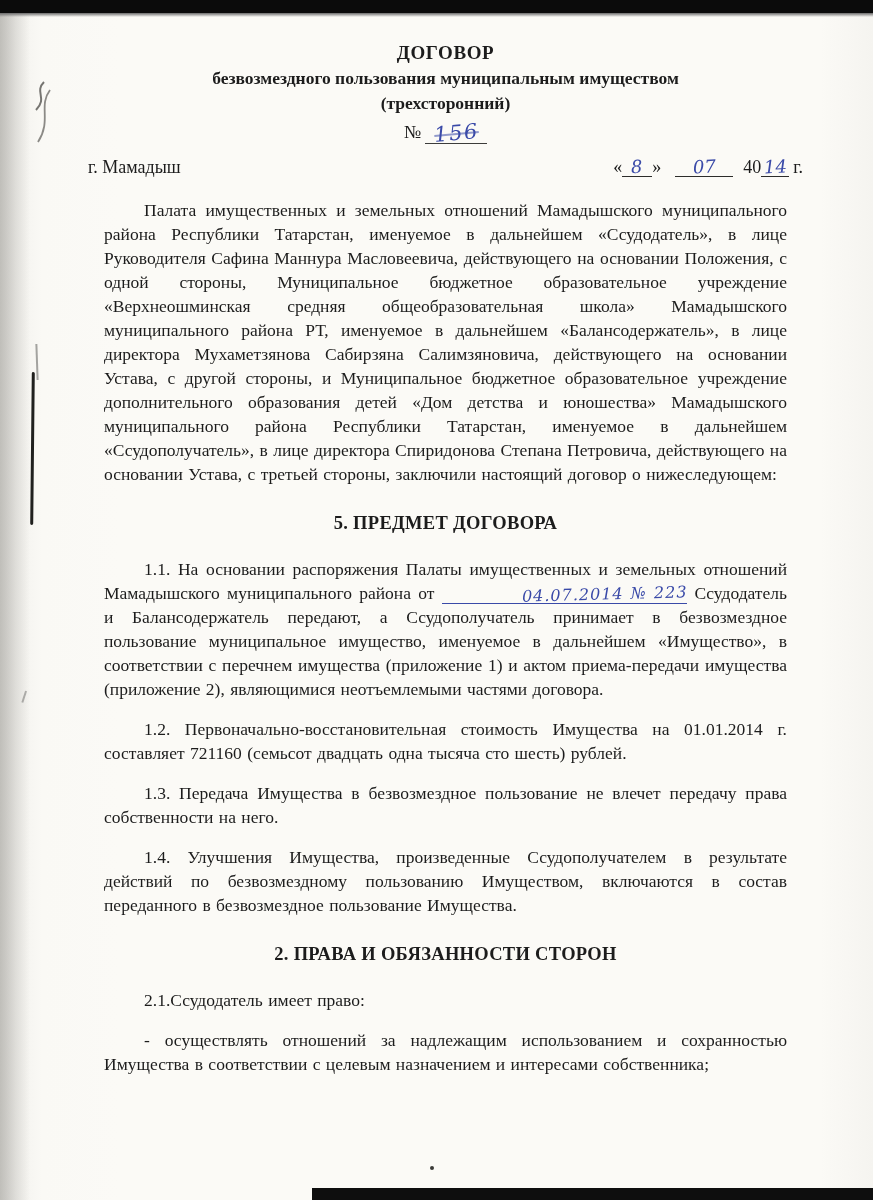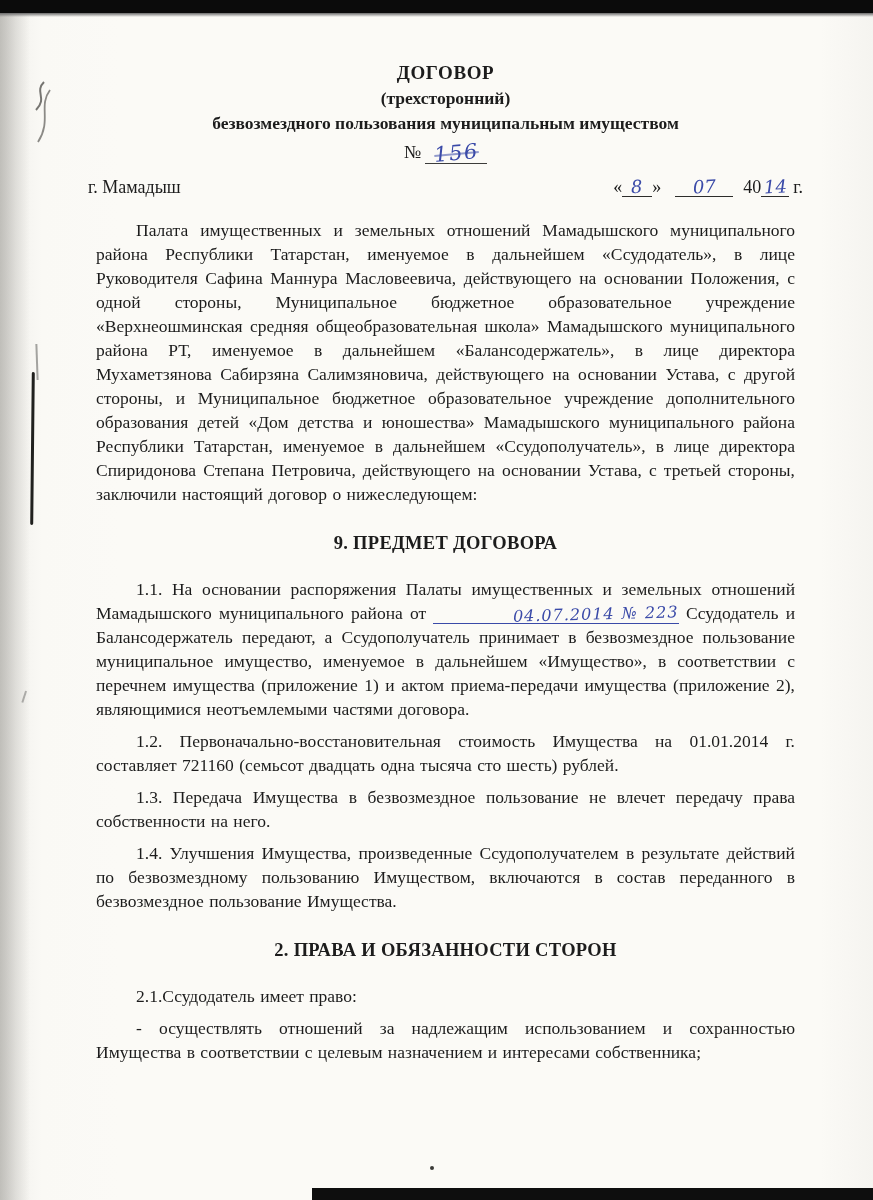--- a/index.html
+++ b/index.html
@@ -32,21 +32,21 @@
   .pen-line-2 { left: 36px; top: 344px; width: 2px; height: 36px; background: rgba(60,60,58,0.45);
     transform: rotate(-2deg); z-index: 2; }
   .squiggle { left: 24px; top: 78px; z-index: 2; }
   .left-tick { left: 23px; top: 692px; width: 8px; height: 12px;
     border-left: 2px solid rgba(90,90,88,0.45); transform: rotate(18deg); z-index: 2; }
   .ink-dot { left: 430px; top: 1166px; width: 4px; height: 4px; background: #3a3a38; border-radius: 50%; z-index: 2; }
   
   .content {
     position: absolute;
     left: 88px;
-    top: 62px;
+    top: 42px;
     width: 715px;
     z-index: 4;
   }
   .title {
     text-align: center;
     font-weight: bold;
     font-size: 19px;
     letter-spacing: 0.6px;
   }
   .subtitle {
@@ -94,21 +94,21 @@
     border-bottom: 1.2px solid #2c2c2a;
     text-align: center;
     line-height: 1;
     vertical-align: baseline;
   }
   .blank .hand { display: inline-block; font-size: 18px; transform: rotate(-3deg); }
   .blank.day { width: 30px; }
   .blank.month { width: 58px; margin: 0 10px 0 14px; }
   .blank.year { width: 28px; margin-right: 4px; }
   .para {
-    margin: 8px;
+    margin: 16px;
     text-align: justify;
     text-indent: 40px;
     font-size: 17.5px;
     line-height: 24px;
     word-spacing: 1px;
   }
   .preamble { margin-top: 20px; }
   .heading {
     text-align: center;
     font-weight: bold;
@@ -146,38 +146,38 @@
     <path d="M26 12 C14 28, 28 42, 14 64" stroke="#5c5b57" stroke-width="1.8" fill="none" opacity="0.7"></path>
   </svg>
   <div class="art pen-line"></div>
   <div class="art pen-line-2"></div>
   <div class="art left-tick"></div>
   <div class="art ink-dot"></div>
 
   <div class="content">
 
     <div class="title">ДОГОВОР</div>
+    <div class="subtitle">безвозмездного пользования муниципальным имуществом</div>
     <div class="subtitle">(трехсторонний)</div>
-    <div class="subtitle">безвозмездного пользования муниципальным имуществом</div>
 
     <div class="number-line">
       <span>№</span>
       <span class="num-blank"><span class="hand num-hand">156</span></span>
     </div>
 
     <div class="meta-row">
       <span>г. Мамадыш</span>
       <span class="date-line">
         <span>«</span><span class="blank day"><span class="hand">8</span></span><span>»</span><span class="blank month"><span class="hand">07</span></span><span>40</span><span class="blank year"><span class="hand">14</span></span><span>г.</span>
       </span>
     </div>
 
     <p class="para preamble">Палата имущественных и земельных отношений Мамадышского муниципального района Республики Татарстан, именуемое в дальнейшем «Ссудодатель», в лице Руководителя Сафина Маннура Масловеевича, действующего на основании Положения, с одной стороны, Муниципальное бюджетное образовательное учреждение «Верхнеошминская средняя общеобразовательная школа» Мамадышского муниципального района РТ, именуемое в дальнейшем «Балансодержатель», в лице директора Мухаметзянова Сабирзяна Салимзяновича, действующего на основании Устава, с другой стороны, и Муниципальное бюджетное образовательное учреждение дополнительного образования детей «Дом детства и юношества» Мамадышского муниципального района Республики Татарстан, именуемое в дальнейшем «Ссудополучатель», в лице директора Спиридонова Степана Петровича, действующего на основании Устава, с третьей стороны, заключили настоящий договор о нижеследующем:</p>
 
-    <h2 class="heading">9. ПРЕДМЕТ ДОГОВОРА</h2>
+    <h2 class="heading">5. ПРЕДМЕТ ДОГОВОРА</h2>
 
     <p class="para">
       <span>1.1. На основании распоряжения Палаты имущественных и земельных отношений Мамадышского муниципального района от</span>
       <span class="fill"><span class="hand fill-hand">04.07.2014 № 223</span></span>
       <span>Ссудодатель и Балансодержатель передают, а Ссудополучатель принимает в безвозмездное пользование муниципальное имущество, именуемое в дальнейшем «Имущество», в соответствии с перечнем имущества (приложение 1) и актом приема-передачи имущества (приложение 2), являющимися неотъемлемыми частями договора.</span>
     </p>
 
     <p class="para">1.2. Первоначально-восстановительная стоимость Имущества на 01.01.2014 г. составляет 721160 (семьсот двадцать одна тысяча сто шесть) рублей.</p>
     <p class="para">1.3. Передача Имущества в безвозмездное пользование не влечет передачу права собственности на него.</p>
     <p class="para">1.4. Улучшения Имущества, произведенные Ссудополучателем в результате действий по безвозмездному пользованию Имуществом, включаются в состав переданного в безвозмездное пользование Имущества.</p>

